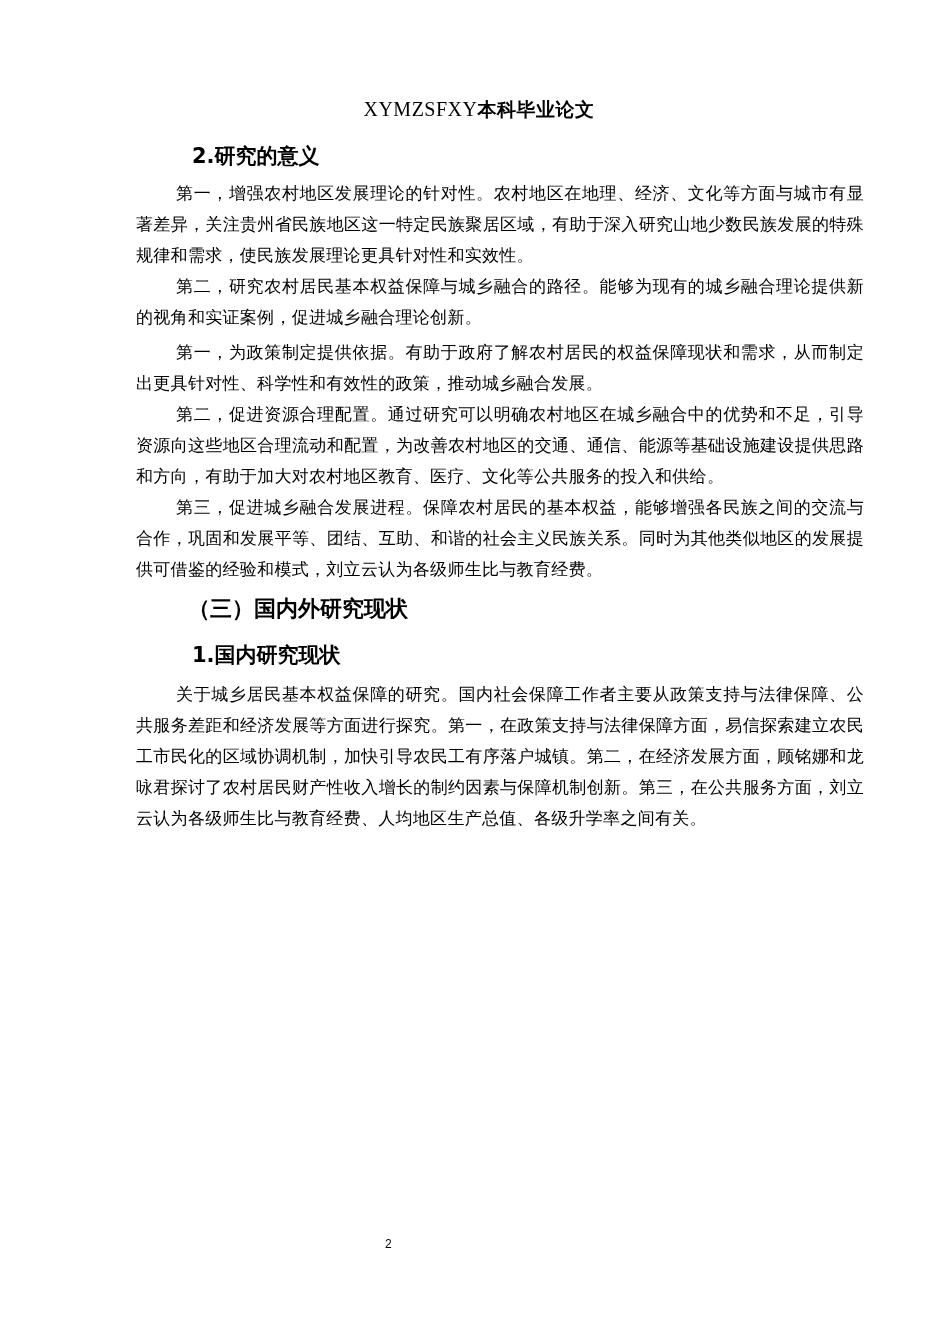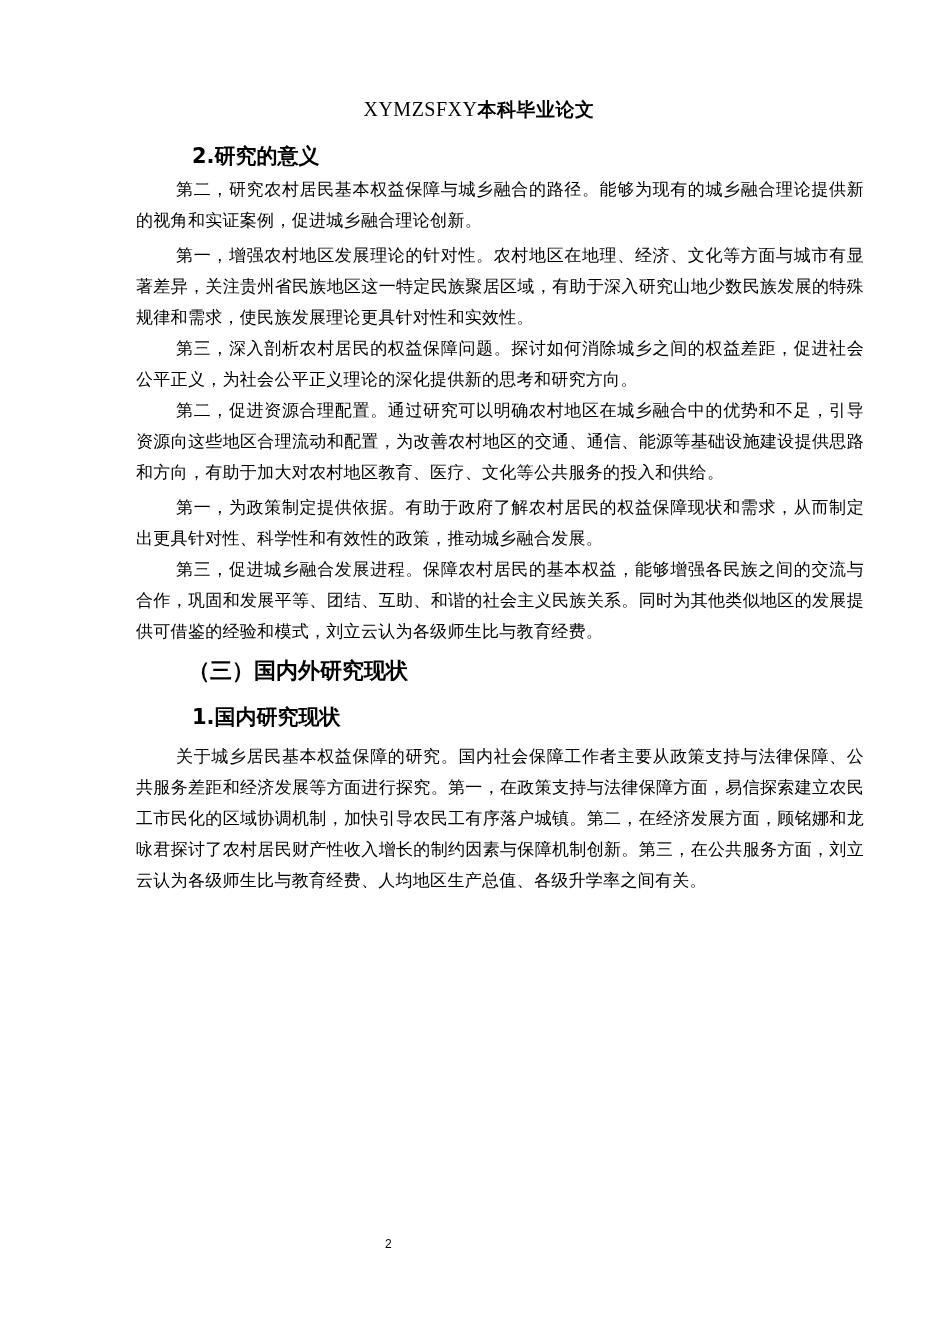--- a/index.html
+++ b/index.html
@@ -101,26 +101,25 @@
 <div class="page">
 
   <div class="header">
     <span class="latin">XYMZSFXY</span><span class="cjk">本科毕业论文</span>
   </div>
 
   <div class="content">
 
     <h3 class="h-num">2.研究的意义</h3>
 
+    <p class="body" style="margin-top:4px;">第一，增强农村地区发展理论的针对性。农村地区在地理、经济、文化等方面与城市有显著差异，关注贵州省民族地区这一特定民族聚居区域，有助于深入研究山地少数民族发展的特殊规律和需求，使民族发展理论更具针对性和实效性。</p>
     <p class="body">第二，研究农村居民基本权益保障与城乡融合的路径。能够为现有的城乡融合理论提供新的视角和实证案例，促进城乡融合理论创新。</p>
-    <p class="body" style="margin-top:4px;">第一，增强农村地区发展理论的针对性。农村地区在地理、经济、文化等方面与城市有显著差异，关注贵州省民族地区这一特定民族聚居区域，有助于深入研究山地少数民族发展的特殊规律和需求，使民族发展理论更具针对性和实效性。</p>
-    <p class="body">第三，深入剖析农村居民的权益保障问题。探讨如何消除城乡之间的权益差距，促进社会公平正义，为社会公平正义理论的深化提供新的思考和研究方向。</p>
 
+    <p class="body" style="margin-top:4px;">第一，为政策制定提供依据。有助于政府了解农村居民的权益保障现状和需求，从而制定出更具针对性、科学性和有效性的政策，推动城乡融合发展。</p>
     <p class="body">第二，促进资源合理配置。通过研究可以明确农村地区在城乡融合中的优势和不足，引导资源向这些地区合理流动和配置，为改善农村地区的交通、通信、能源等基础设施建设提供思路和方向，有助于加大对农村地区教育、医疗、文化等公共服务的投入和供给。</p>
-    <p class="body" style="margin-top:4px;">第一，为政策制定提供依据。有助于政府了解农村居民的权益保障现状和需求，从而制定出更具针对性、科学性和有效性的政策，推动城乡融合发展。</p>
     <p class="body">第三，促进城乡融合发展进程。保障农村居民的基本权益，能够增强各民族之间的交流与合作，巩固和发展平等、团结、互助、和谐的社会主义民族关系。同时为其他类似地区的发展提供可借鉴的经验和模式，刘立云认为各级师生比与教育经费。</p>
 
     <h2 class="h-section" style="margin-top:4px;font-family:Liberation Mono, monospace;">（三）国内外研究现状</h2>
 
     <h3 class="h-num" style="height:44px;">1.国内研究现状</h3>
     <p class="body" style="margin-top:2px;">关于城乡居民基本权益保障的研究。国内社会保障工作者主要从政策支持与法律保障、公共服务差距和经济发展等方面进行探究。第一，在政策支持与法律保障方面，易信探索建立农民工市民化的区域协调机制，加快引导农民工有序落户城镇。第二，在经济发展方面，顾铭娜和龙咏君探讨了农村居民财产性收入增长的制约因素与保障机制创新。第三，在公共服务方面，刘立云认为各级师生比与教育经费、人均地区生产总值、各级升学率之间有关。</p>
 
   </div>
 
   <div class="page-number">2</div>

